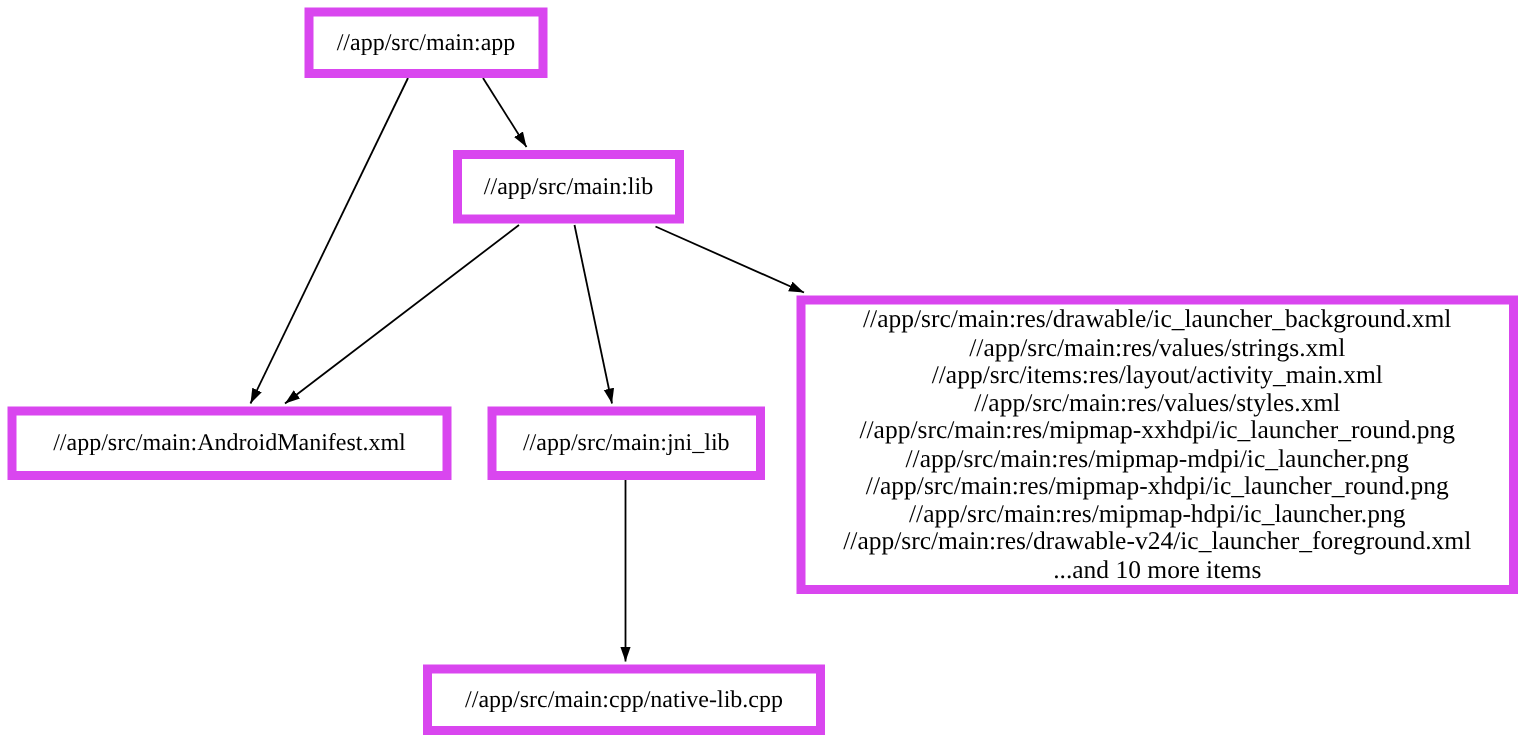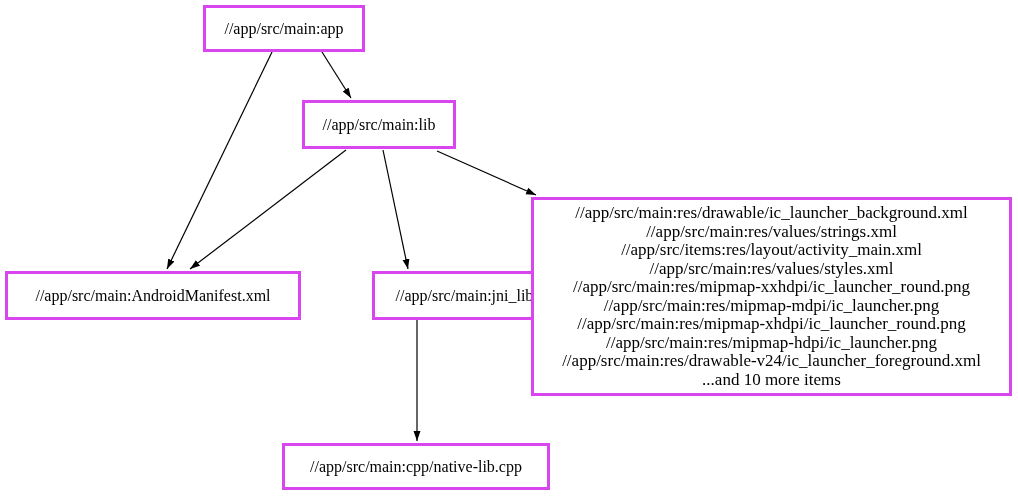--- a/index.html
+++ b/index.html
@@ -20,39 +20,39 @@
     position: absolute;
     left: 0;
     top: 0;
     width: 1018px;
     height: 496px;
     pointer-events: none;
   }
   .node {
     position: absolute;
     box-sizing: border-box;
-    border: 3px solid #d946ef;
+    border: 6px solid #d946ef;
     background: #ffffff;
     display: flex;
     align-items: center;
     justify-content: center;
     text-align: center;
     font-size: 16px;
     white-space: nowrap;
   }
   .node-res {
     flex-direction: column;
     font-size: 17px;
     line-height: 18.5px;
     justify-content: center;
   }
   .node-app      { left: 203px; top: 5px;   width: 162px; height: 47px; }
   .node-lib      { left: 302px; top: 100px; width: 154px; height: 49px; align-items: center; }
   .node-manifest { left: 5px;   top: 271px; width: 296px; height: 49px; }
-  .node-jni      { left: 325px; top: 271px; width: 185px; height: 49px; margin-left: 47px; }
+  .node-jni      { left: 325px; top: 271px; width: 185px; height: 49px; }
   .node-res      { left: 531px; top: 197px; width: 481px; height: 199px; }
   .node-cpp      { left: 282px; top: 443px; width: 268px; height: 47px; }
 </style>
 </head>
 <body>
 
 <div class="canvas">
 
   <svg class="edges" viewBox="0 0 1018 496" xmlns="http://www.w3.org/2000/svg">
     <defs>

